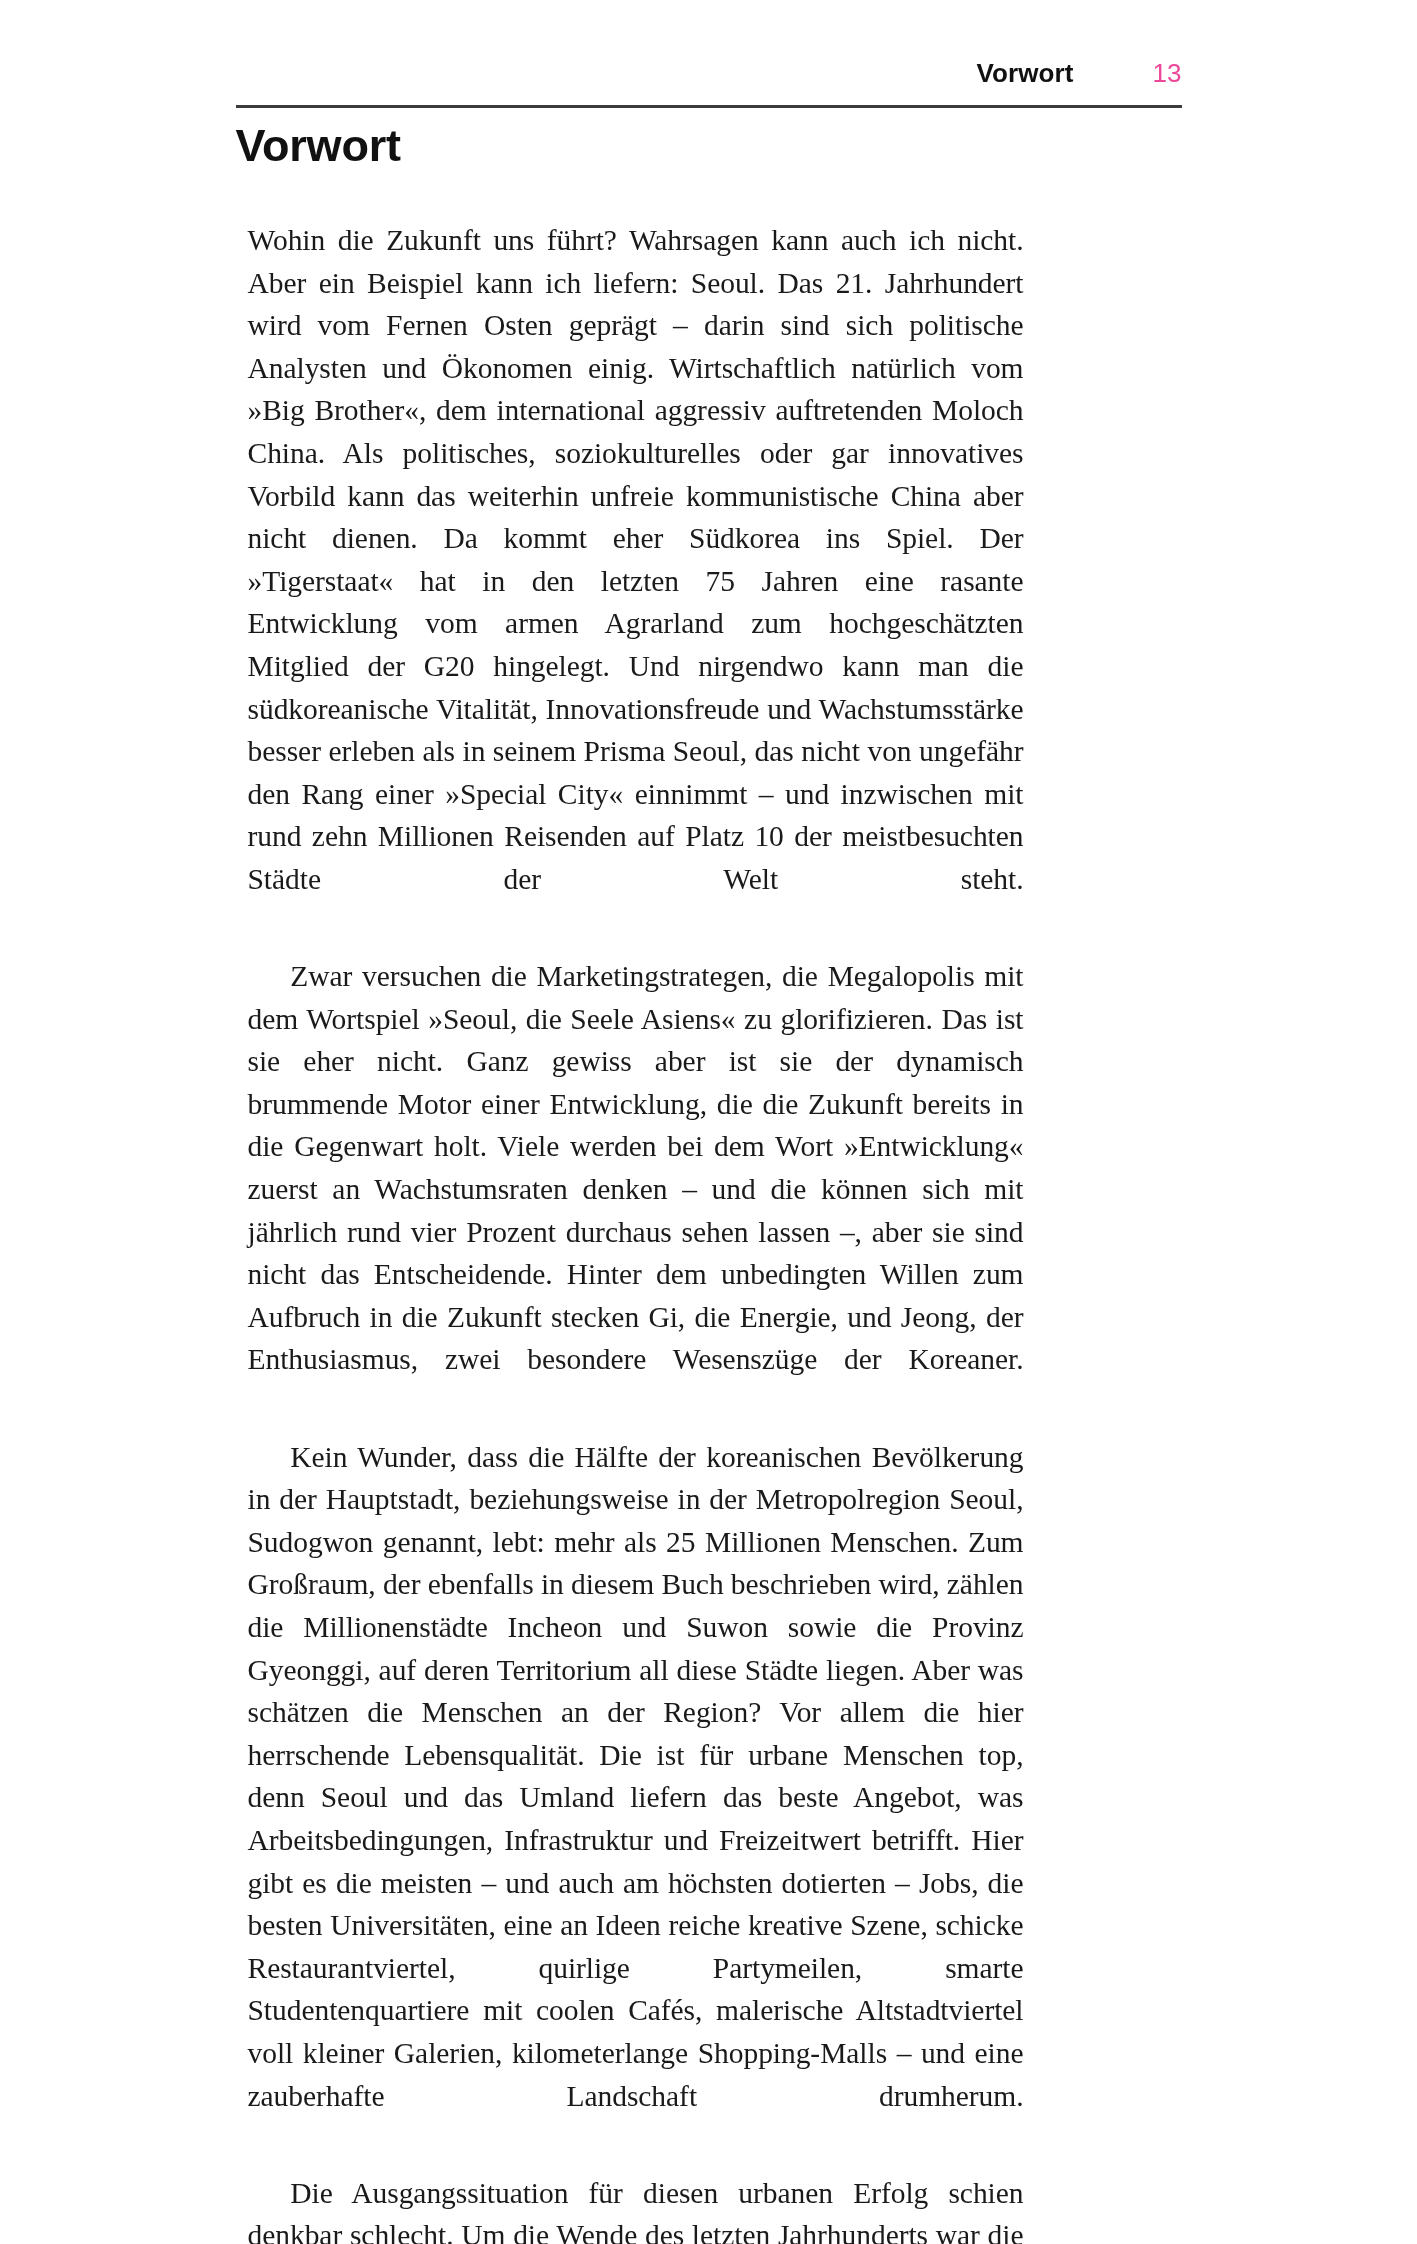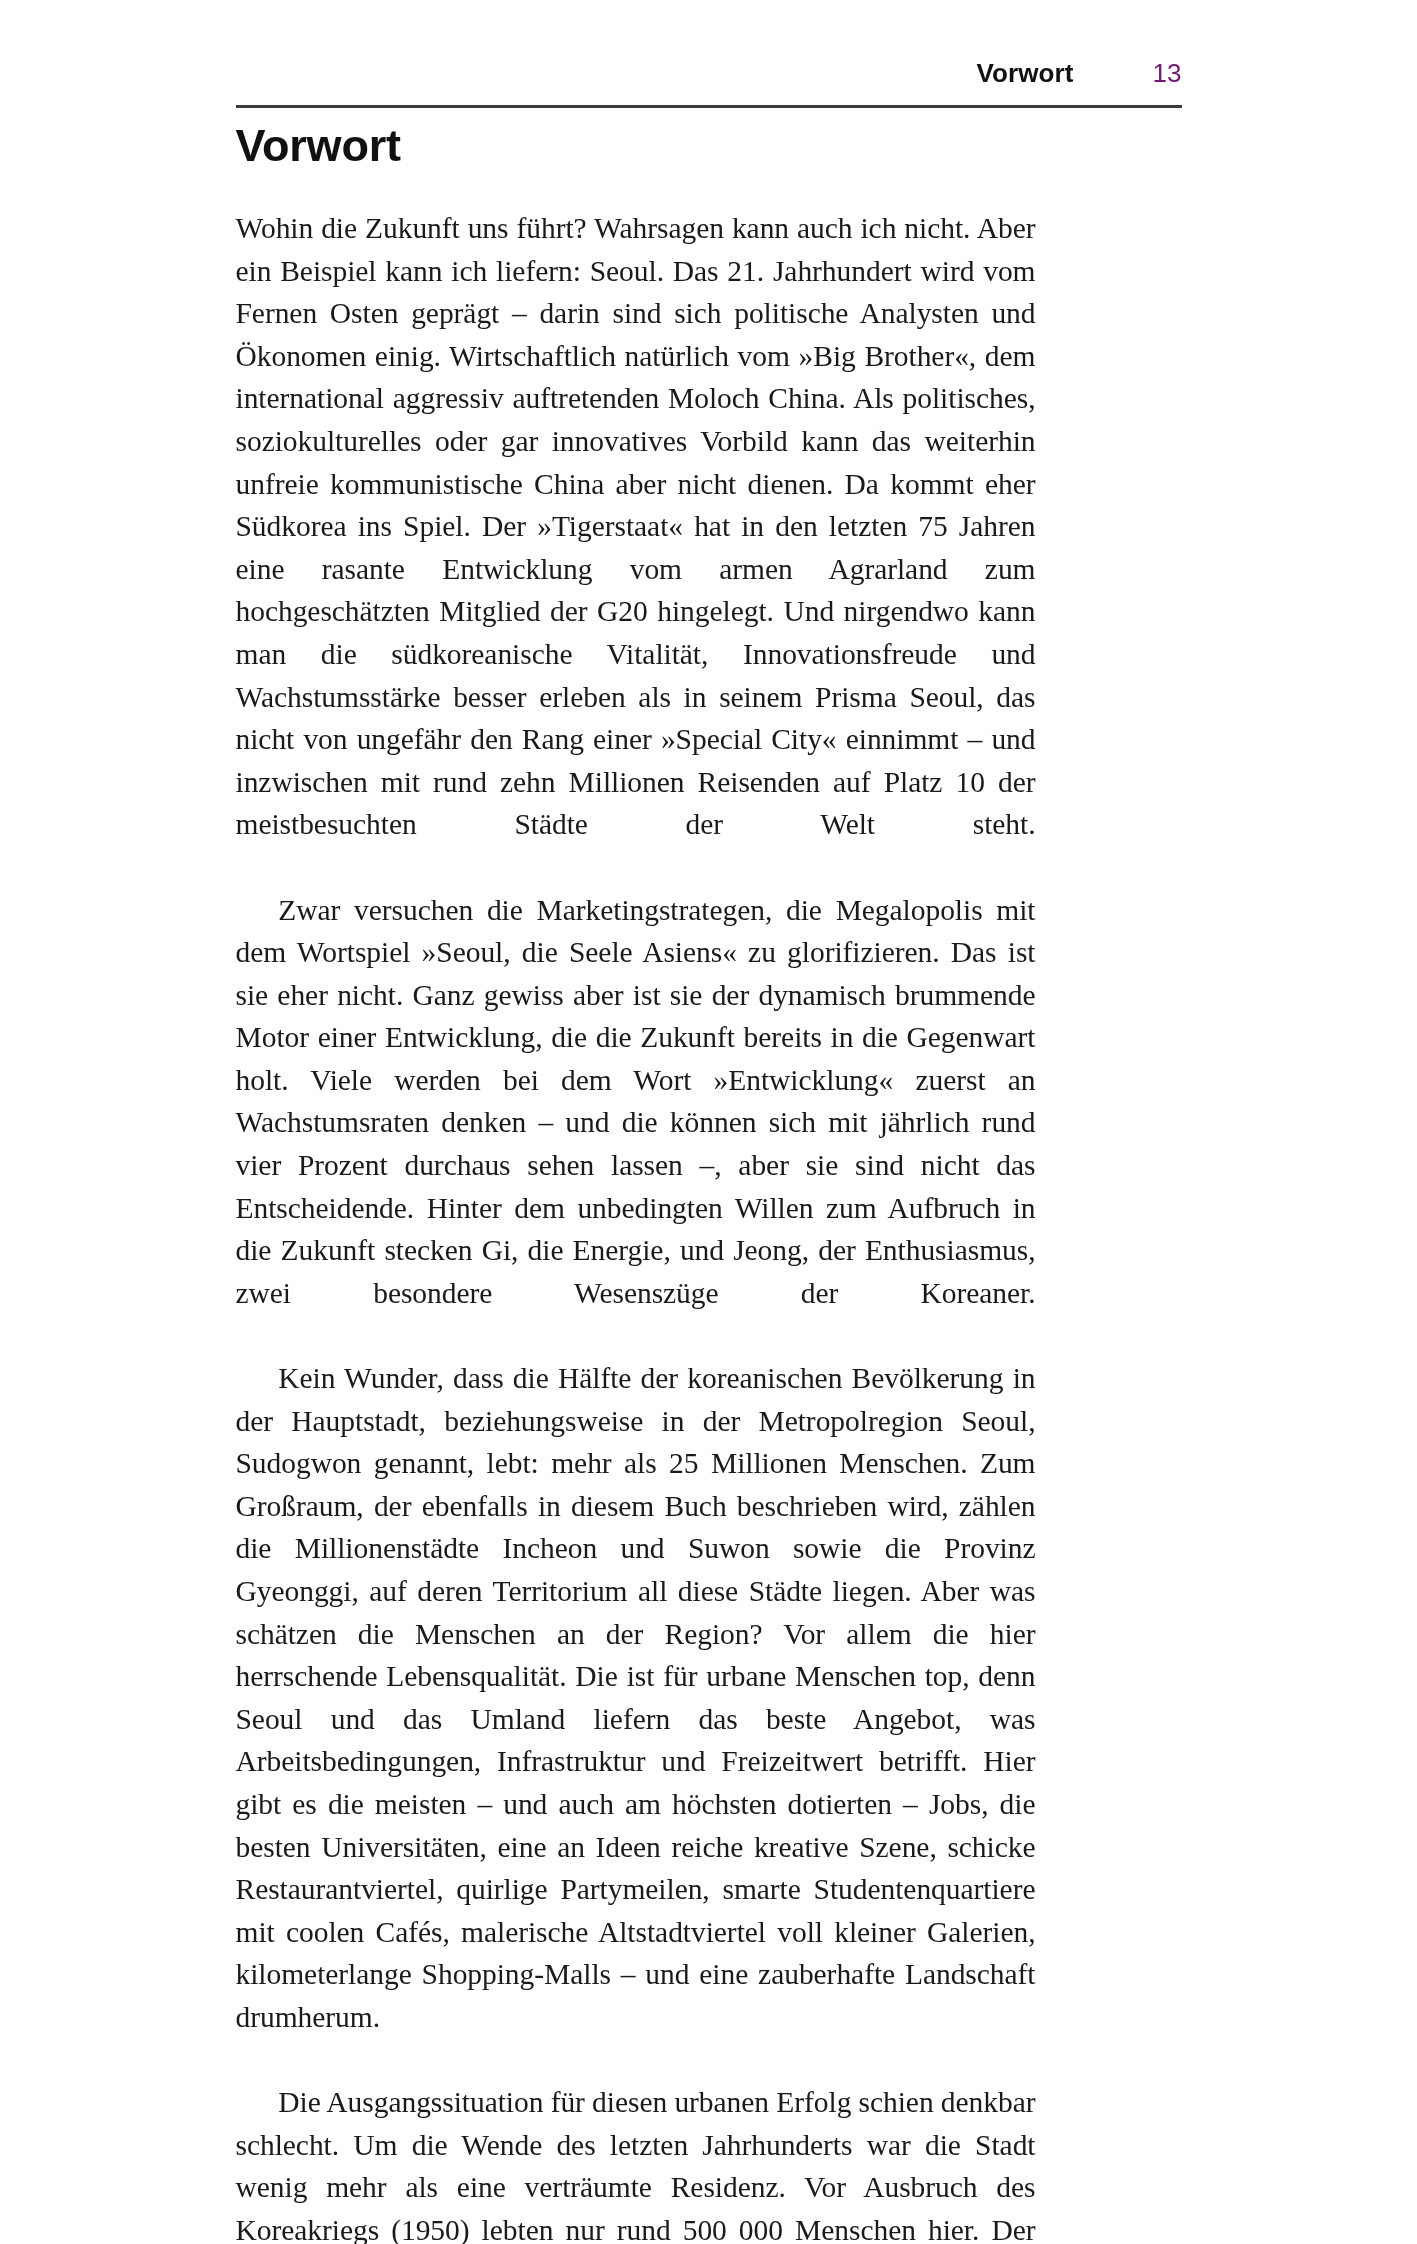--- a/index.html
+++ b/index.html
@@ -37,21 +37,21 @@
     font-family: "Liberation Sans", "DejaVu Sans", sans-serif;
     font-weight: 700;
     font-size: 26px;
     letter-spacing: 0.1px;
     color: #111111;
   }
   .running-head-folio {
     font-family: "Liberation Sans", "DejaVu Sans", sans-serif;
     font-weight: 400;
     font-size: 26px;
-    color: #701a75;
+    color: #ec4899;
     width: 108px;
     text-align: right;
   }
 
   .head-rule {
     position: absolute;
     left: 130px;
     right: 130px;
     top: 105px;
     height: 3px;
@@ -73,21 +73,21 @@
   }
 
   
   .body-text {
     position: absolute;
     left: 130px;
     top: 207px;
     width: 800px;
   }
   .body-text p {
-    margin: 0;
+    margin: 12px;
     font-size: 29.5px;
     line-height: 42.6px;
     text-align: justify;
     text-justify: inter-word;
     hyphens: manual;
     -webkit-hyphens: manual;
     word-spacing: -0.2px;
     letter-spacing: -0.05px;
   }
   .body-text p.indent {

